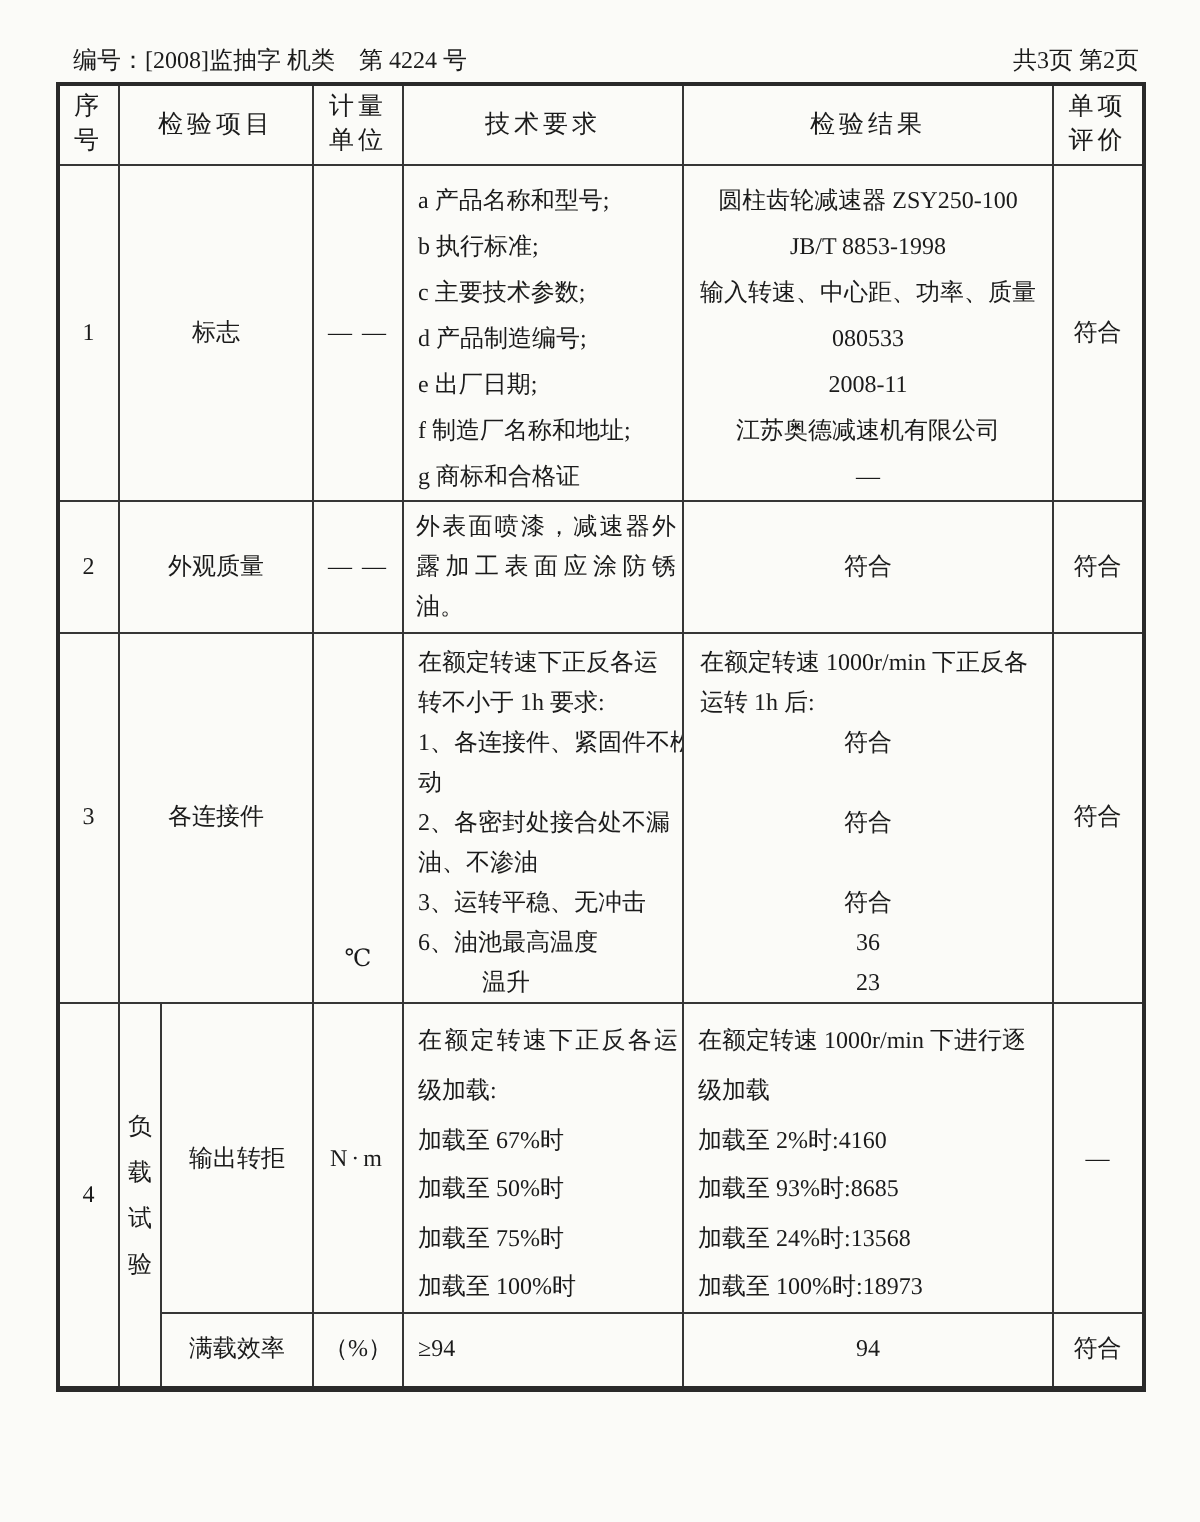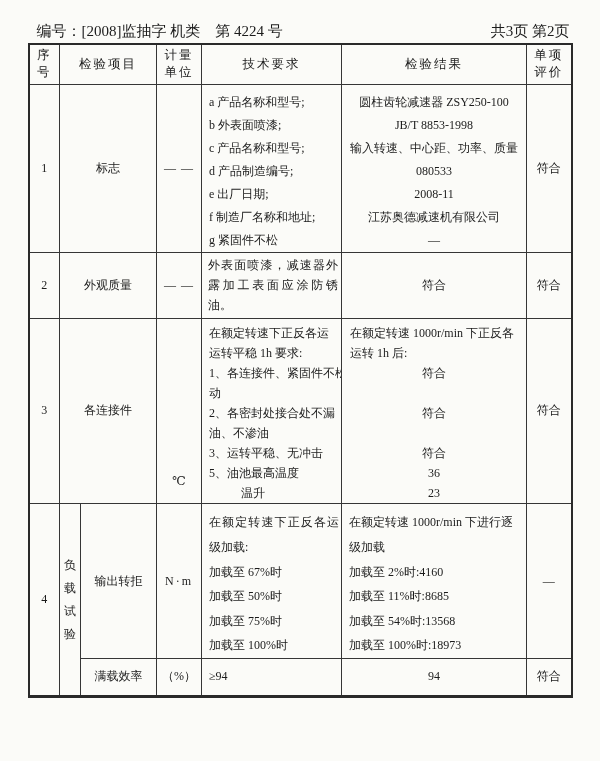--- a/index.html
+++ b/index.html
@@ -18,21 +18,21 @@
     letter-spacing:5px;
     height:46px;
     line-height:46px;
   }
   .meta{
     width:543px;
     margin:14px auto 2px auto;
     display:flex;
     justify-content:space-between;
     align-items:flex-end;
-    font-size:15px;
+    font-size:12px;
     gap:39px;
   }
   .meta .doc-no{padding-left:8px;}
   .meta .pages{padding-right:2px;}
   table{
     width:543px;
     margin:0 auto;
     border-collapse:collapse;
     table-layout:fixed;
     border:2px solid #2a2a2a;
@@ -120,26 +120,26 @@
       <th>单项
 评价</th>
     </tr>
 
     <tr class="r1">
       <td>1</td>
       <td colspan="2">标志</td>
       <td class="dash">— —</td>
       <td class="vtop cell-left pt6">
         <div class="ln23 tl">a 产品名称和型号;</div>
-        <div class="ln23 tl">b 外表面喷漆;</div>
-        <div class="ln23 tl">c 产品名称和型号;</div>
+        <div class="ln23 tl">b 执行标准;</div>
+        <div class="ln23 tl">c 主要技术参数;</div>
         <div class="ln23 tl">d 产品制造编号;</div>
         <div class="ln23 tl">e 出厂日期;</div>
         <div class="ln23 tl">f 制造厂名称和地址;</div>
-        <div class="ln23 tl">g 紧固件不松</div>
+        <div class="ln23 tl">g 商标和合格证</div>
       </td>
       <td class="vtop pt6">
         <div class="ln23 tc">圆柱齿轮减速器  ZSY250-100</div>
         <div class="ln23 tc">JB/T 8853-1998</div>
         <div class="ln23 tc">输入转速、中心距、功率、质量</div>
         <div class="ln23 tc">080533</div>
         <div class="ln23 tc">2008-11</div>
         <div class="ln23 tc">江苏奥德减速机有限公司</div>
         <div class="ln23 tc">—</div>
       </td>
@@ -156,27 +156,27 @@
     </tr>
 
     <tr class="r3">
       <td>3</td>
       <td colspan="2">各连接件</td>
       <td class="unit-low">
         <span>℃</span>
       </td>
       <td class="vtop cell-left pt4">
         <div class="ln20 tl">在额定转速下正反各运</div>
-        <div class="ln20 tl">运转平稳 1h 要求:</div>
+        <div class="ln20 tl">转不小于 1h 要求:</div>
         <div class="ln20 tl">1、各连接件、紧固件不松</div>
         <div class="ln20 tl">动</div>
         <div class="ln20 tl">2、各密封处接合处不漏</div>
         <div class="ln20 tl">油、不渗油</div>
         <div class="ln20 tl">3、运转平稳、无冲击</div>
-        <div class="ln20 tl">5、油池最高温度</div>
+        <div class="ln20 tl">6、油池最高温度</div>
         <div class="ln20 tl indent">温升</div>
       </td>
       <td class="vtop pt4">
         <div class="ln20 tl" style="padding-left:4px">在额定转速 1000r/min 下正反各</div>
         <div class="ln20 tl" style="padding-left:4px">运转 1h 后:</div>
         <div class="ln20 tc">符合</div>
         <div class="ln20 tc"></div>
         <div class="ln20 tc">符合</div>
         <div class="ln20 tc"></div>
         <div class="ln20 tc">符合</div>
@@ -199,22 +199,22 @@
         <div class="ln24 tl">级加载:</div>
         <div class="ln24 tl">加载至 67%时</div>
         <div class="ln24 tl">加载至 50%时</div>
         <div class="ln24 tl">加载至 75%时</div>
         <div class="ln24 tl">加载至 100%时</div>
       </td>
       <td class="vtop cell-left pt6">
         <div class="ln24 tl">在额定转速 1000r/min 下进行逐</div>
         <div class="ln24 tl">级加载</div>
         <div class="ln24 tl">加载至 2%时:4160</div>
-        <div class="ln24 tl">加载至 11%时:8685</div>
-        <div class="ln24 tl">加载至 54%时:13568</div>
+        <div class="ln24 tl">加载至 93%时:8685</div>
+        <div class="ln24 tl">加载至 24%时:13568</div>
         <div class="ln24 tl">加载至 100%时:18973</div>
       </td>
       <td>—</td>
     </tr>
 
     <tr class="r4b">
       <td>满载效率</td>
       <td>（%）</td>
       <td class="cell-left">≥94</td>
       <td>94</td>

